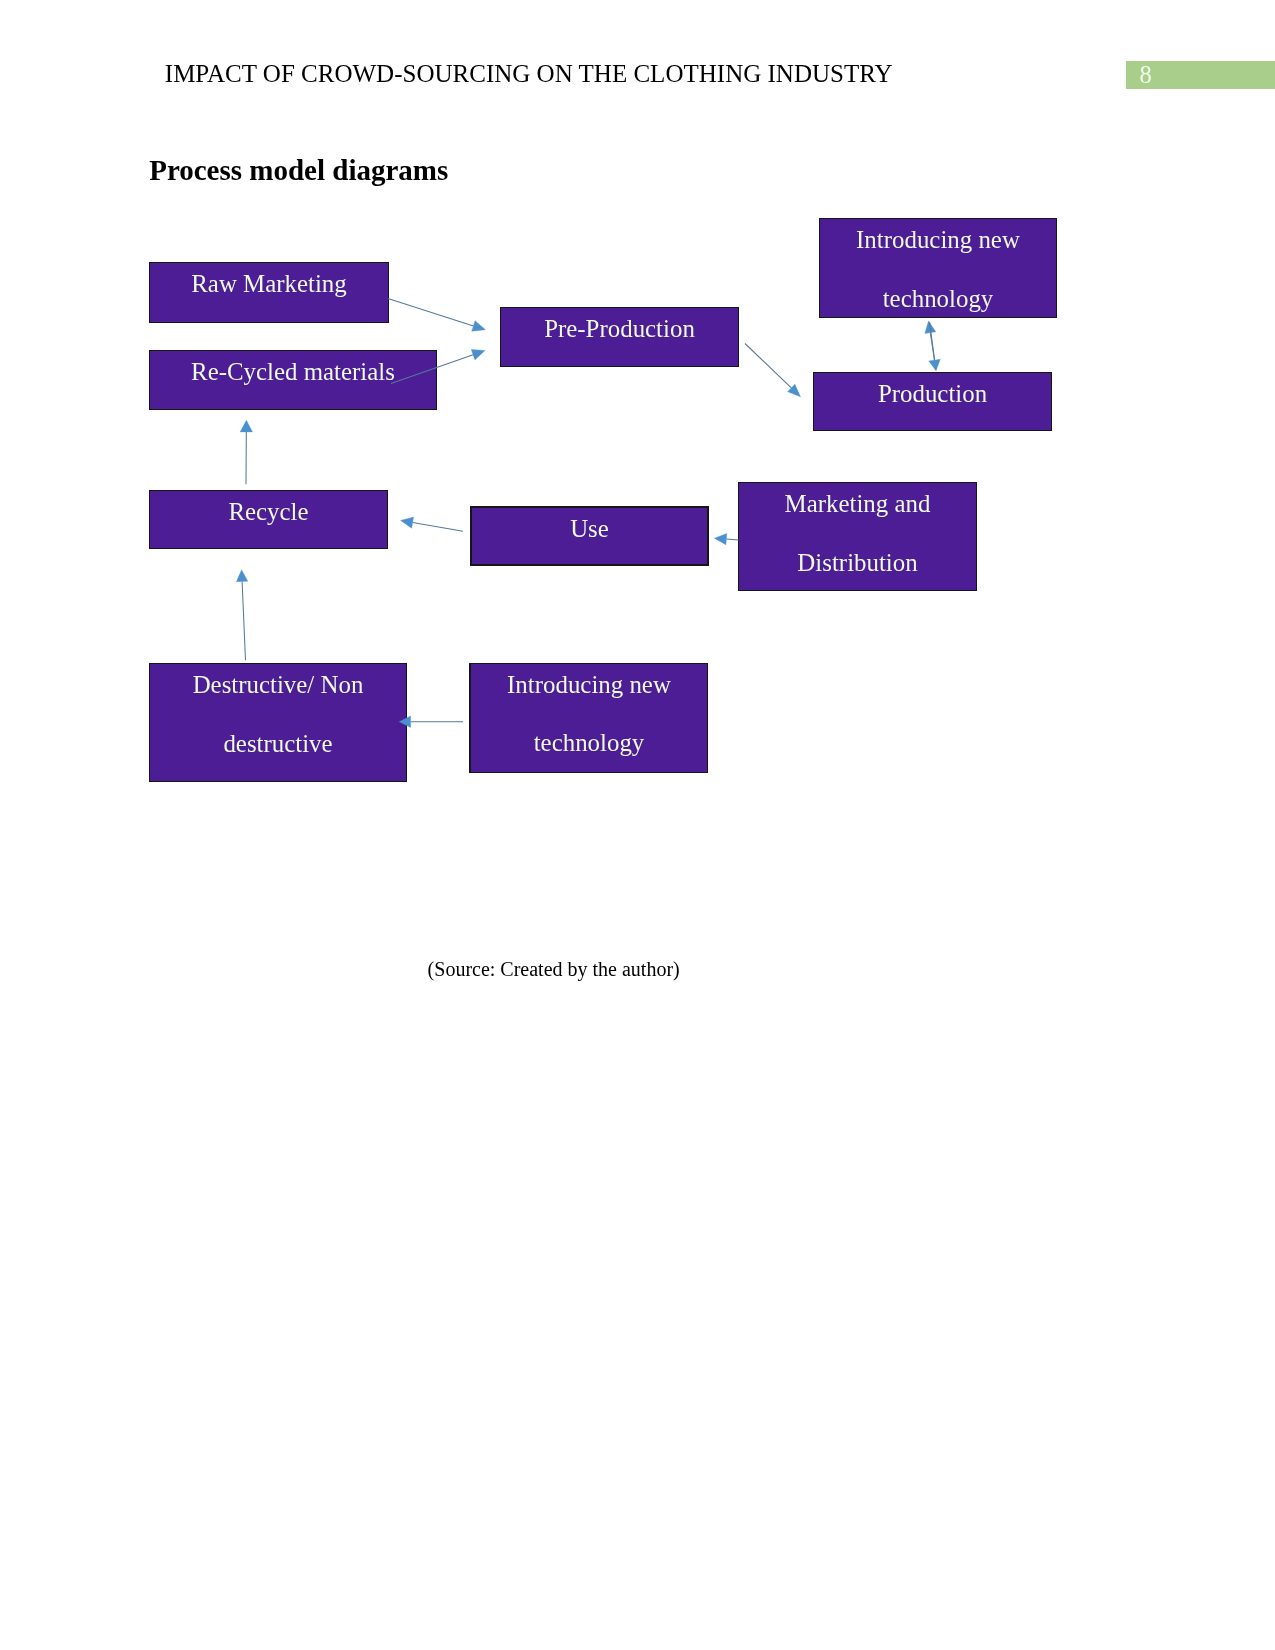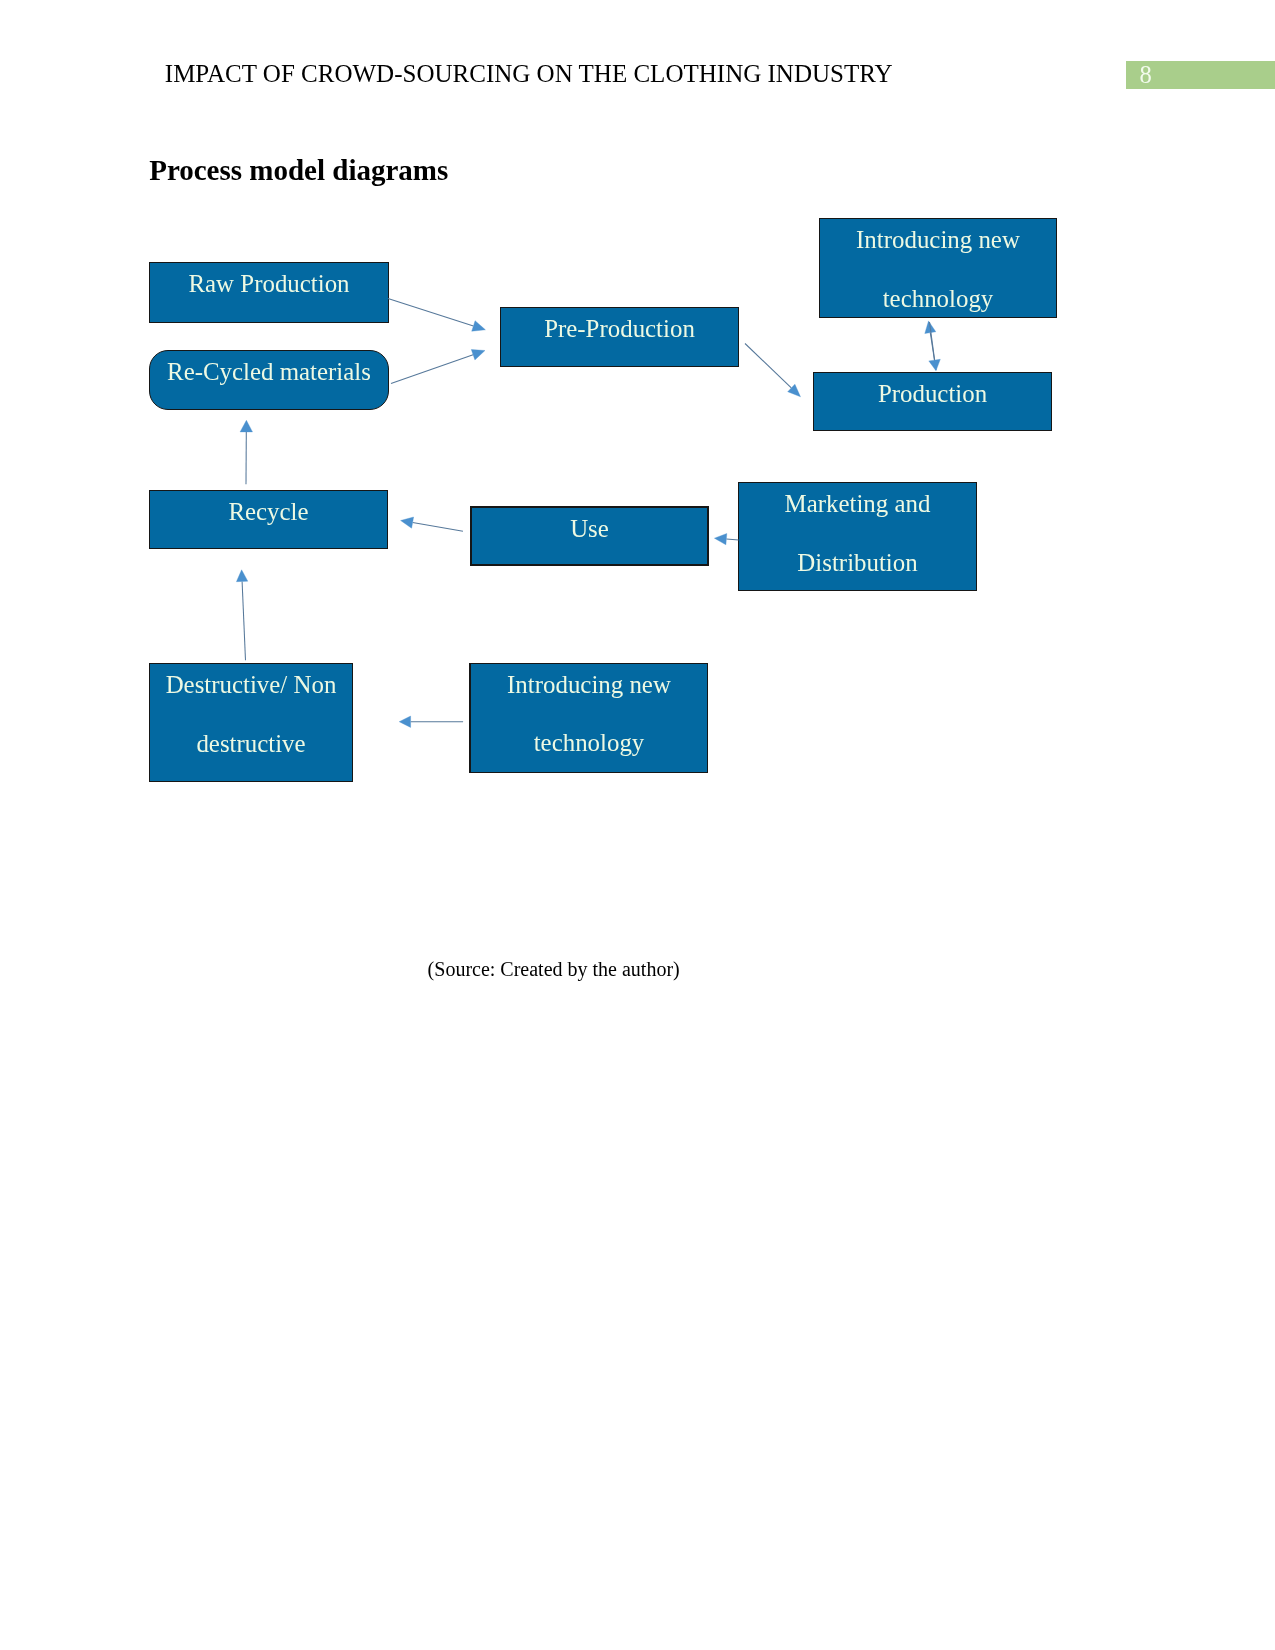--- a/index.html
+++ b/index.html
@@ -34,43 +34,43 @@
     position:absolute; left:149.2px; top:154.2px;
     font-size:29px; font-weight:bold; line-height:1.15;
     white-space:nowrap;
   }
 
   
   .diagram { position:absolute; left:0; top:0; width:1275px; height:1650px; }
   .arrows { position:absolute; left:0; top:0; width:1275px; height:1650px; overflow:visible; }
   .node {
     position:absolute;
-    background:#0369a1;
+    background:#4c1d95;
     border:1.5px solid #161616;
     box-sizing:border-box;
   }
   .node .txt {
     position:absolute;
     left:-2px; right:-2px; top:-7.8px;
     color:#EDF9E3;
     font-size:24.9px;
     line-height:58.4px;
     text-align:center;
   }
   .node .ln { display:block; }
 
   .n-raw      { left:149px; top:262px; width:240px; height:61px; }
-  .n-recycled { left:149px; top:350px; width:240px; height:60px;border-radius:19px; }
+  .n-recycled { left:149px; top:350px; width:288px; height:60px; }
   .n-preprod  { left:500px; top:307px; width:239px; height:60px;padding-left:6px; }
   .n-introtop { left:819px; top:218px; width:238px; height:100px; }
   .n-prod     { left:813px; top:372px; width:239px; height:59px;padding-left:12px; }
   .n-mkt      { left:738px; top:482px; width:239px; height:109px; }
   .n-use      { left:470px; top:506px; width:239px; height:60px; border-width:2.2px; }
   .n-recycle  { left:149px; top:490px; width:239px; height:59px; }
-  .n-destr    { left:149px; top:663px; width:204px; height:119px; }
+  .n-destr    { left:149px; top:663px; width:258px; height:119px; }
   .n-introbot { left:469px; top:662.5px; width:239px; height:110px; border-left-width:2.2px; }
 
   
   .figure-caption {
     position:absolute; left:180px; top:882.5px;
     font-size:25.0px; font-weight:bold; line-height:1.15; white-space:nowrap;
   }
   .figure-source {
     position:absolute; left:427.6px; top:958px;
     font-size:20px; line-height:1.15; white-space:nowrap;
@@ -82,21 +82,21 @@
 <div class="page">
   <div class="page-num-box"></div>
   <div class="doc-header">IMPACT OF CROWD-SOURCING ON THE CLOTHING INDUSTRY</div>
   <div class="page-num">8</div>
   <div class="section-title">Process model diagrams</div>
 
   <div class="diagram">
 
     <div class="node n-raw">
       <div class="txt">
-        <span class="ln">Raw Production</span>
+        <span class="ln">Raw Marketing</span>
       </div>
     </div>
     <div class="node n-recycled">
       <div class="txt">
         <span class="ln">Re-Cycled materials</span>
       </div>
     </div>
     <div class="node n-preprod">
       <div class="txt">
         <span class="ln">Pre-Production</span>

